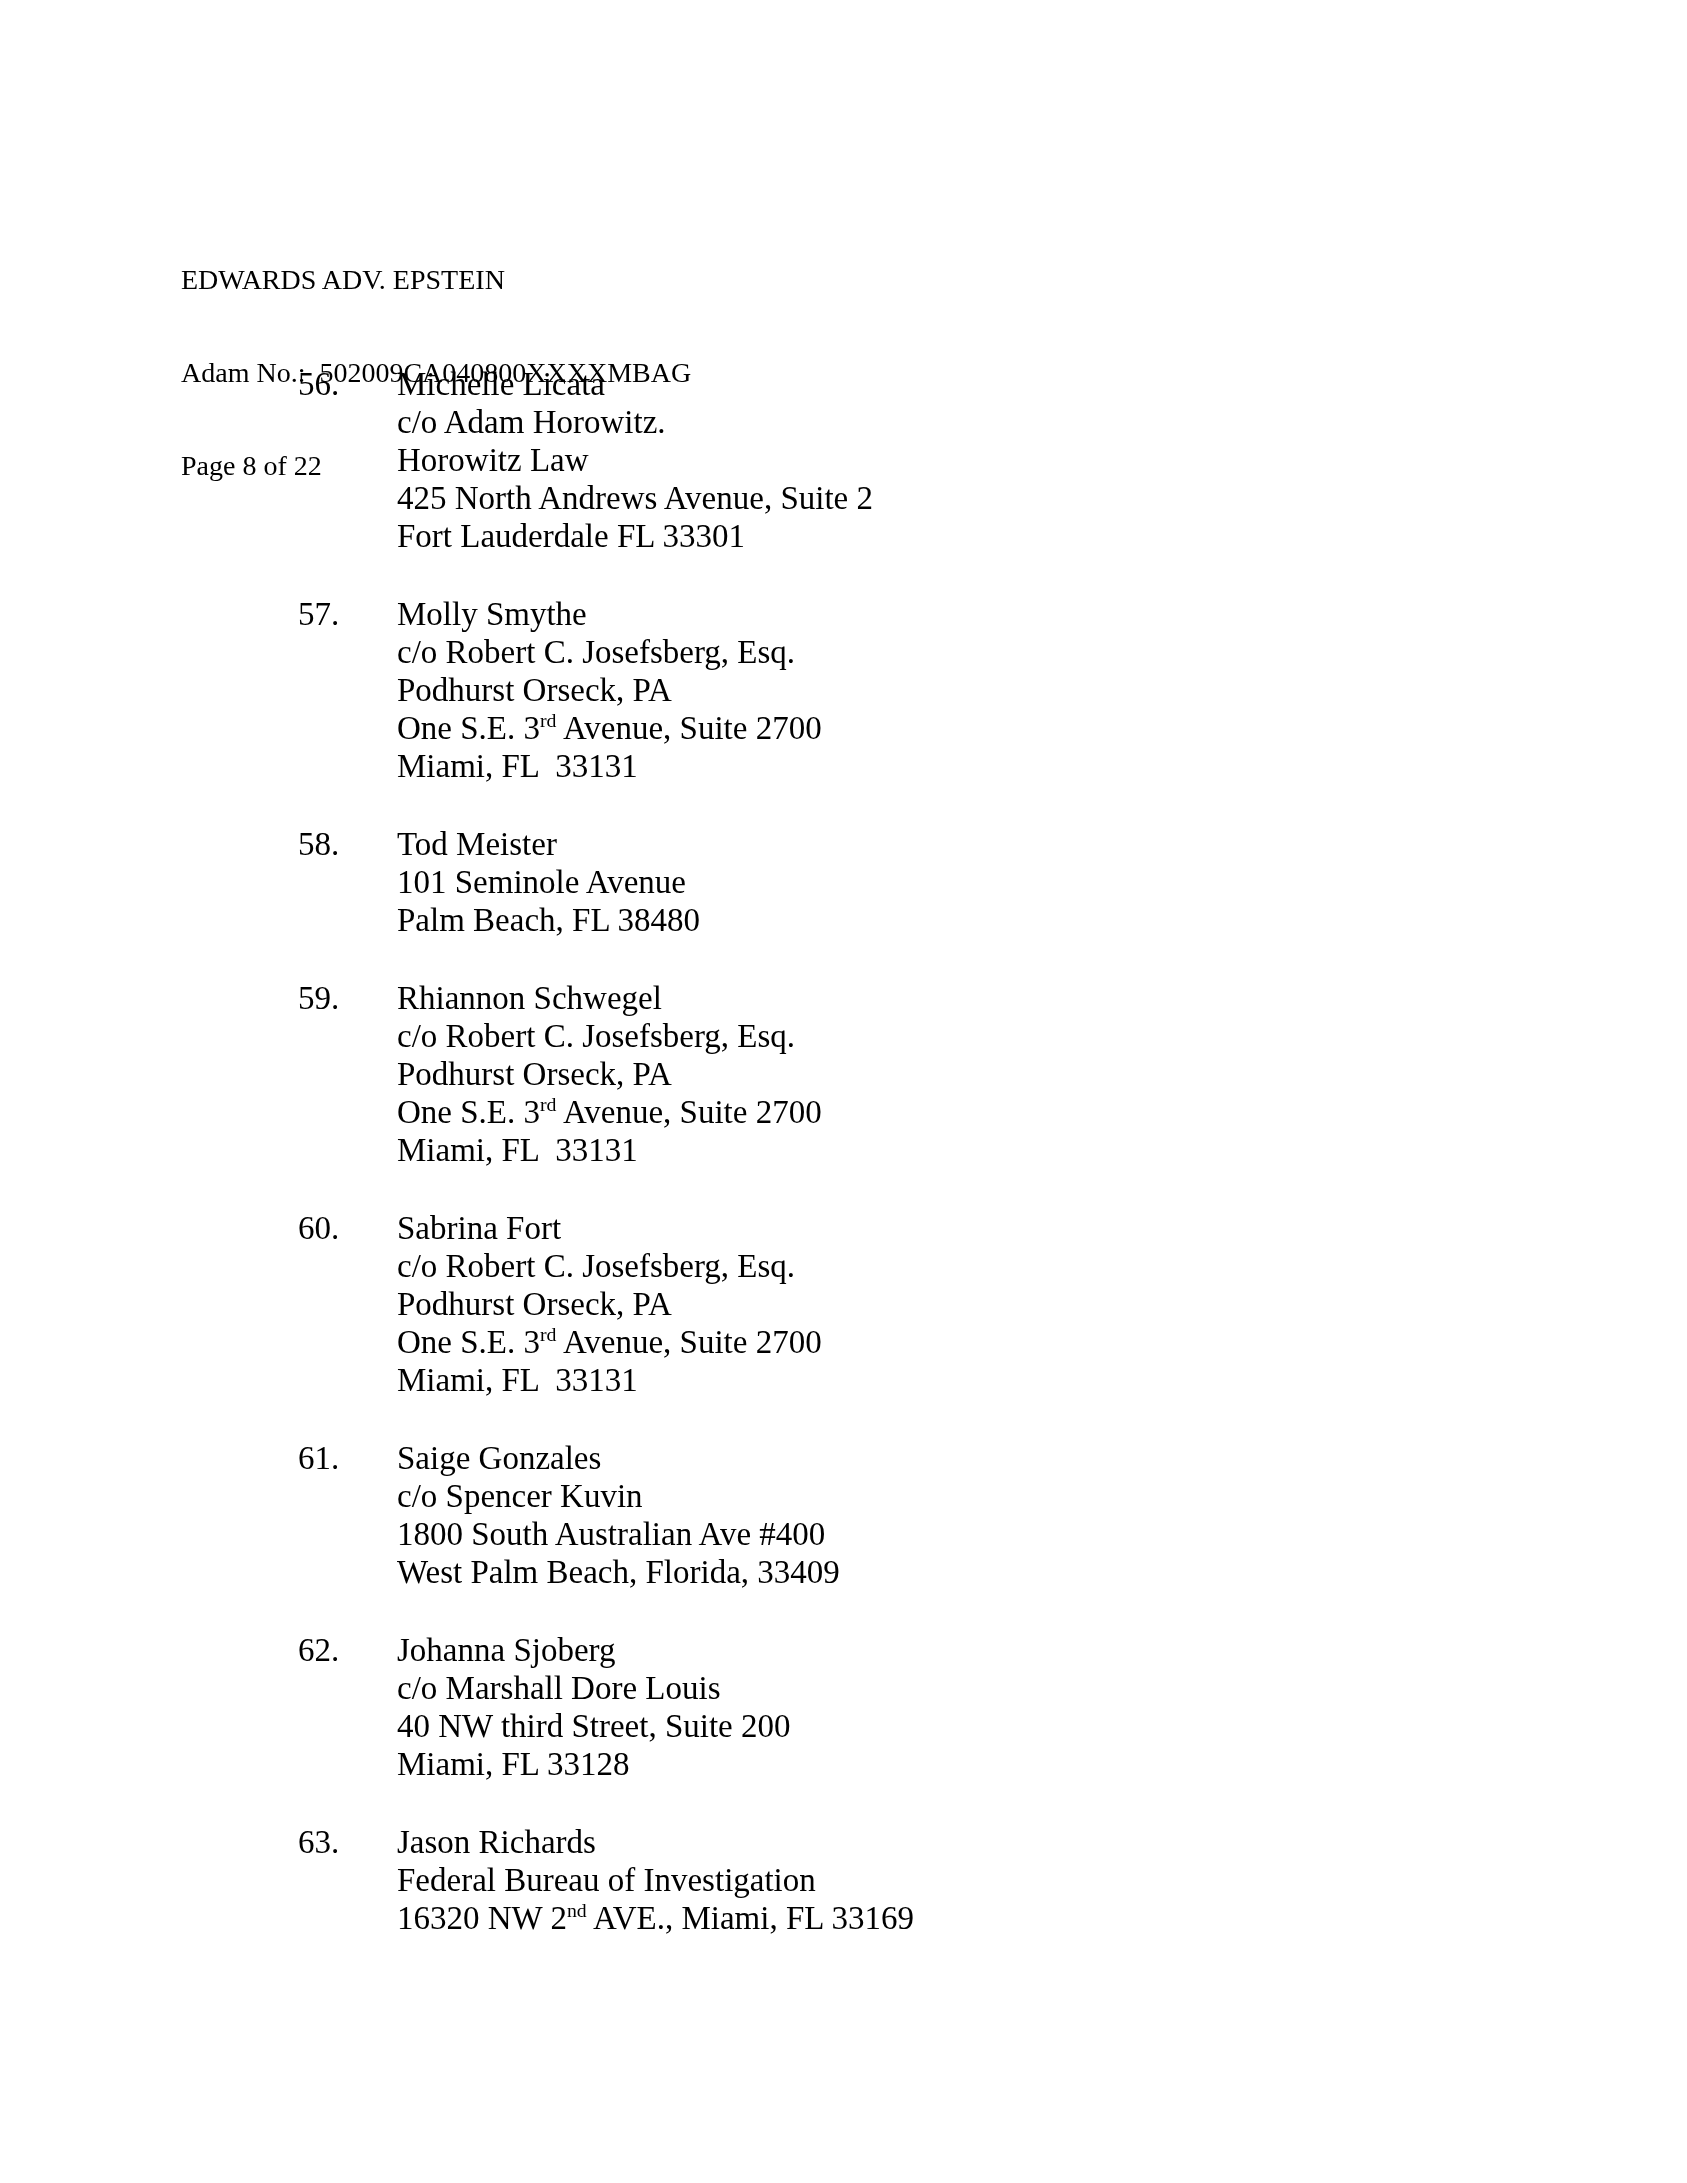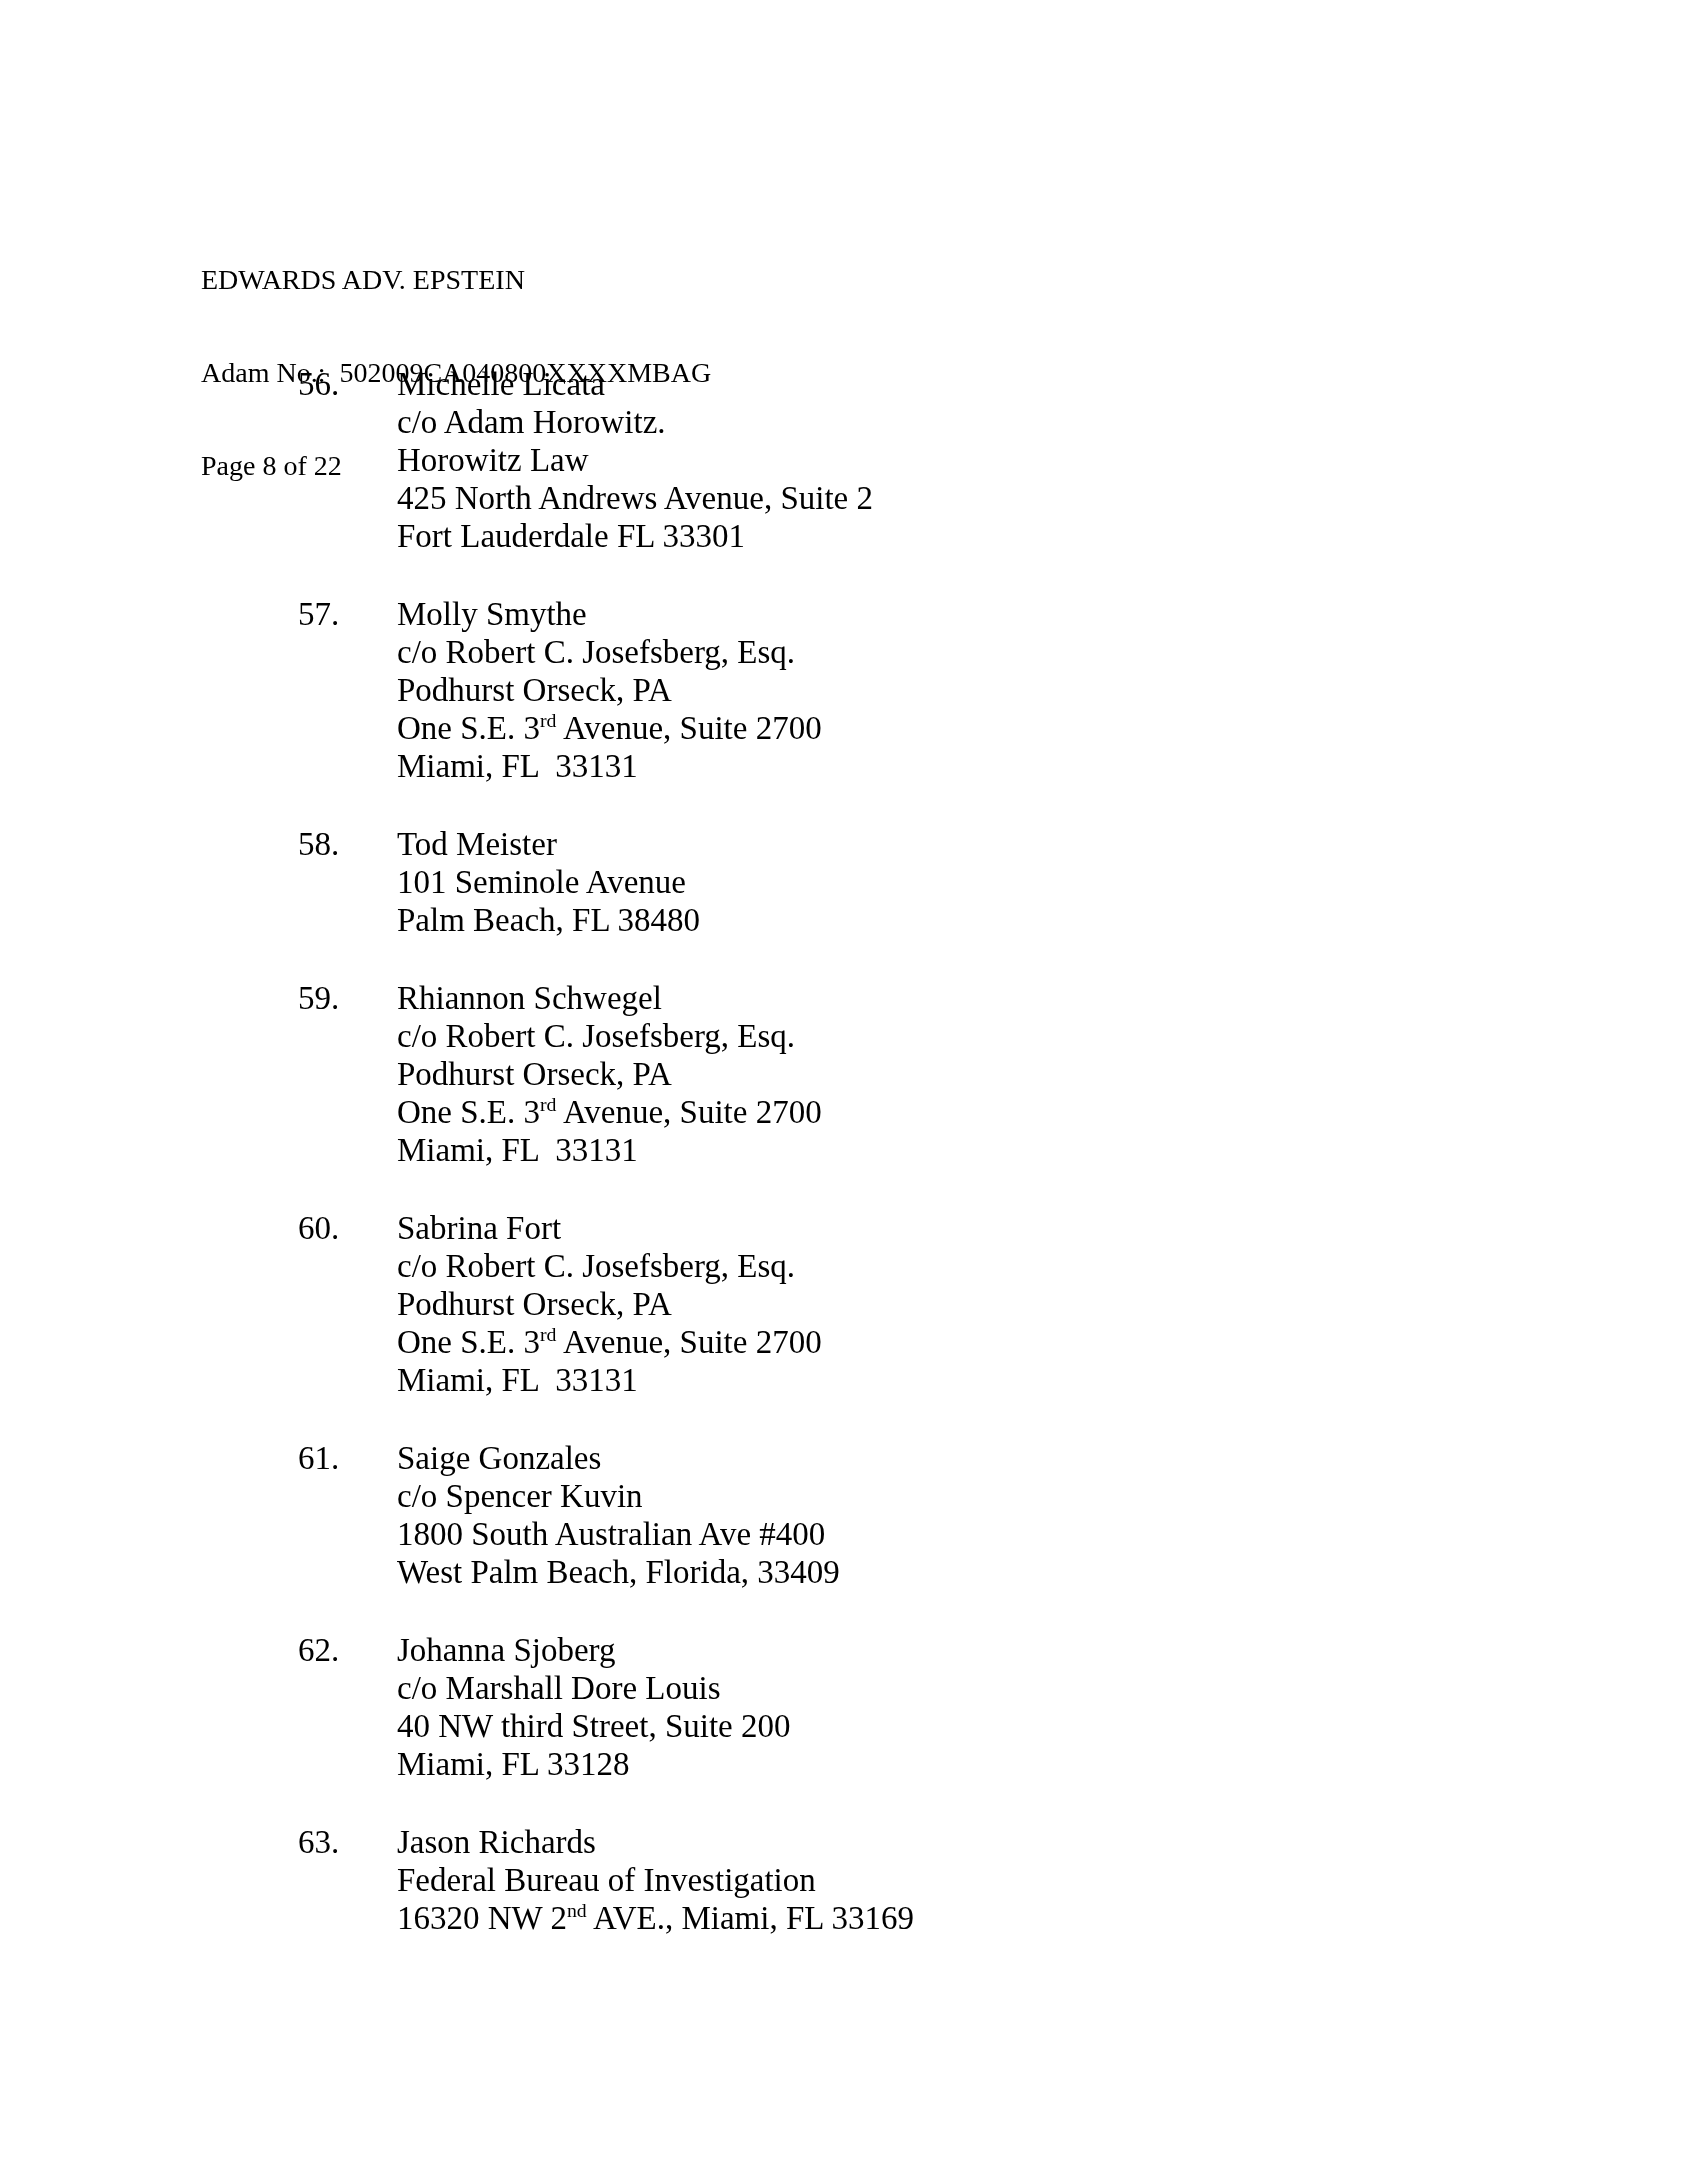--- a/index.html
+++ b/index.html
@@ -11,21 +11,21 @@
     position: relative;
     width: 1687px;
     height: 2183px;
     background: #ffffff;
     color: #000000;
     font-family: "Liberation Serif", "DejaVu Serif", serif;
     overflow: hidden;
   }
   .doc-header {
     position: absolute;
-    left: 201px;
+    left: 181px;
     top: 202px;
     font-size: 28px;
     line-height: 31px;
     white-space: pre-wrap;
   }
   .witness-list {
     position: absolute;
     left: 298px;
     top: 365px;
     display: flex;

